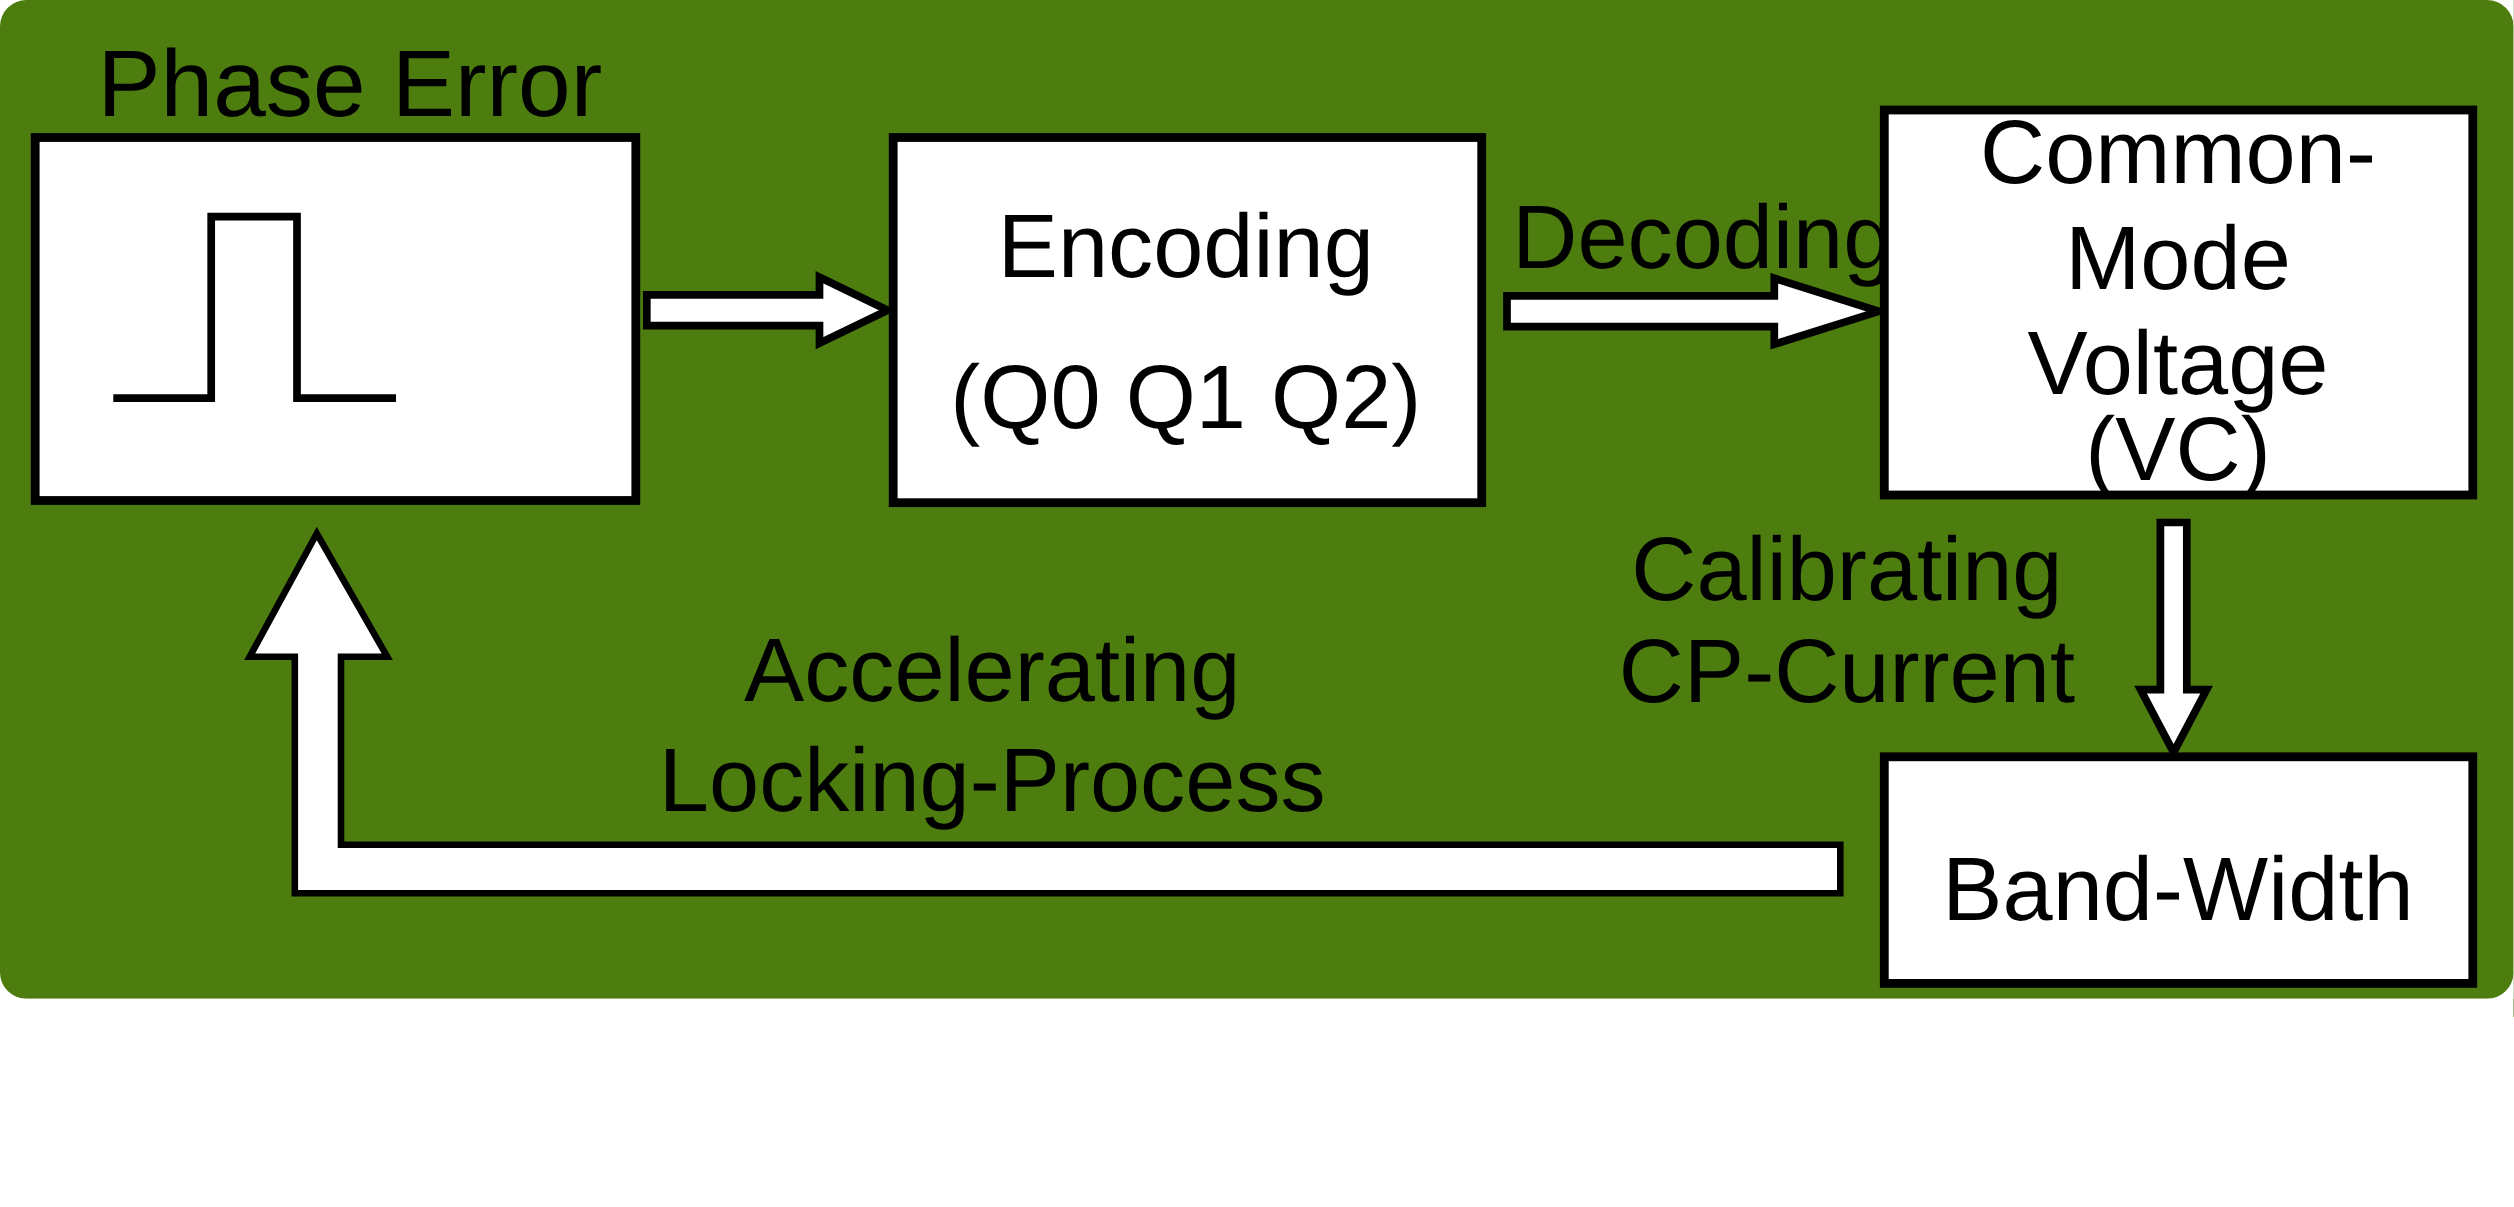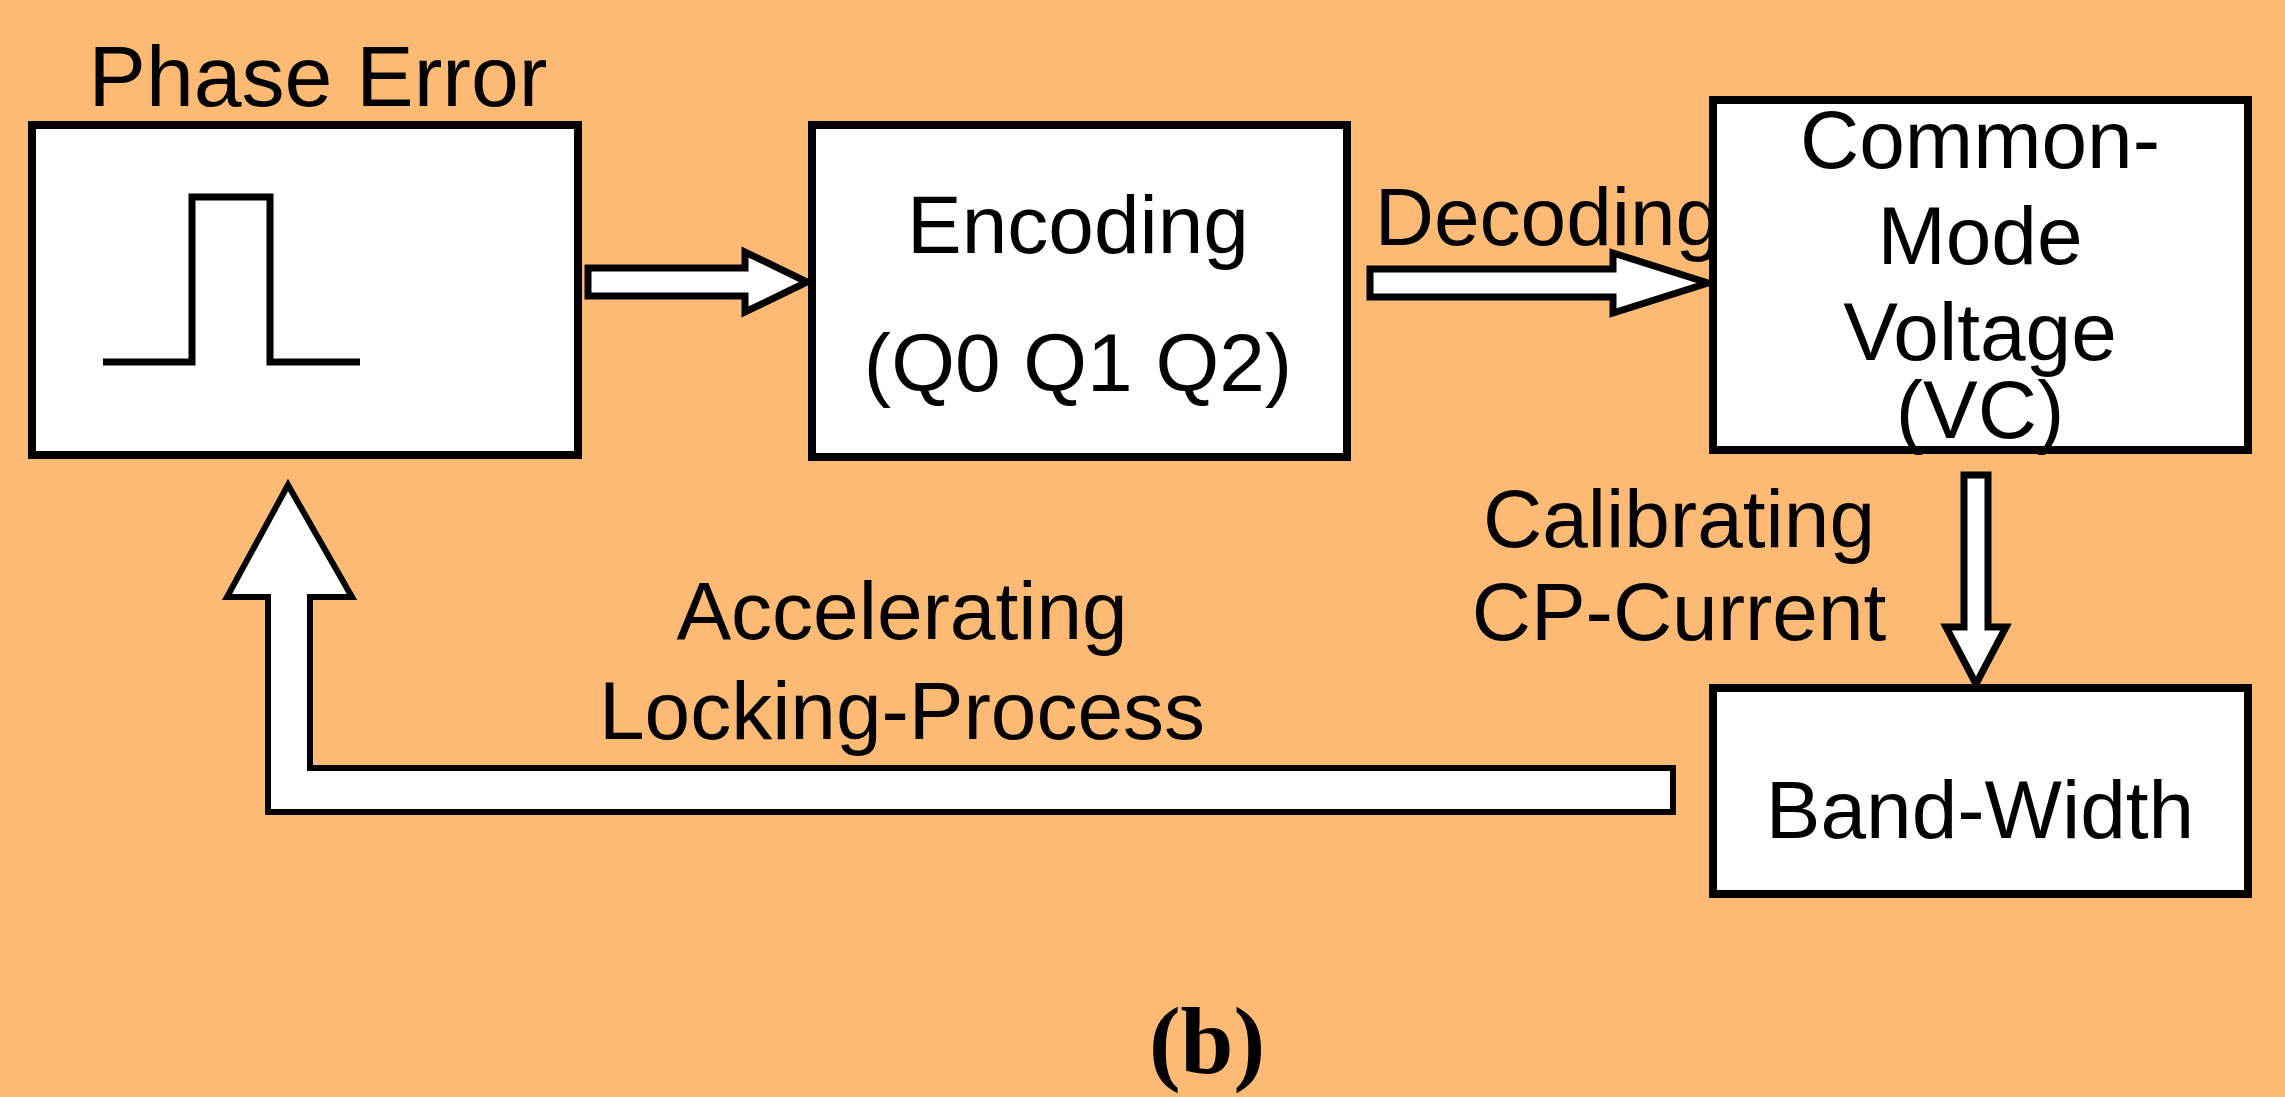--- a/index.html
+++ b/index.html
@@ -3,23 +3,24 @@
 <meta charset="utf-8">
 <style>
   html, body {
     margin: 0;
     padding: 0;
     background: #ffffff;
   }
   .stage {
     position: relative;
     width: 2285px;
-    height: 1097px;
-    background: #fdba74;
+    height: 908px;
+    background: #4d7c0f;
     overflow: hidden;
+    border-radius: 24px;
   }
   svg { display: block; }
   .box {
     fill: #ffffff;
     stroke: #000000;
     stroke-width: 8;
   }
   .arrow {
     fill: #ffffff;
     stroke: #000000;

